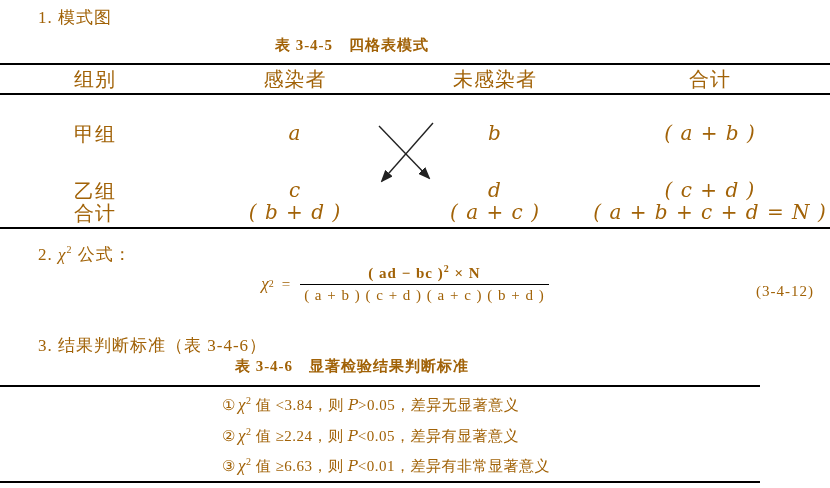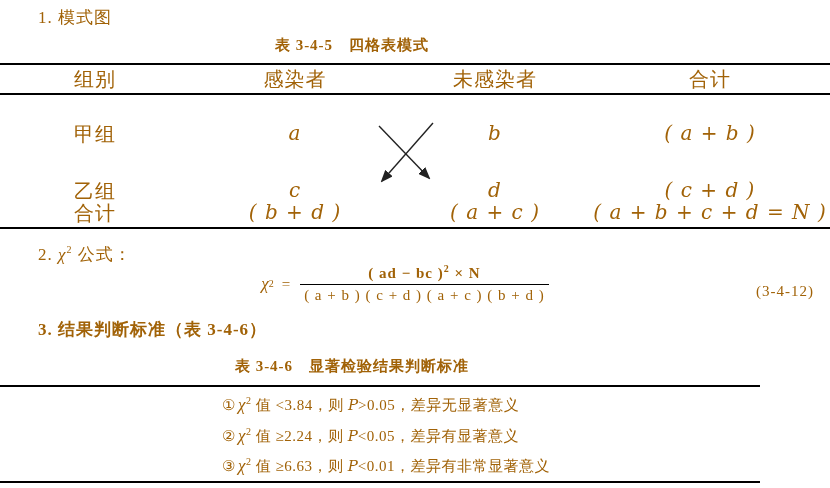--- a/index.html
+++ b/index.html
@@ -115,21 +115,21 @@
         <span class="sup">2</span>
       <span style="margin-left:8px;">=</span>
       <span class="frac">
         <span class="num" style="display:block;"><span>( ad − bc )</span><span class="sup">2</span><span> × N</span></span>
         <span class="den" style="display:block;">( a + b ) ( c + d ) ( a + c ) ( b + d )</span>
       </span>
     </div>
   </div>
   <div class="eq-no">(3-4-12)</div>
 
-  <div class="abs heading" style="left:38px;top:318px;font-weight:bold;">3. 结果判断标准（表 3-4-6）</div>
+  <div class="abs heading" style="left:38px;top:334px;">3. 结果判断标准（表 3-4-6）</div>
 
   <div class="caption" style="top:357px;">表 3-4-6　显著检验结果判断标准</div>
 
   <div class="t2">
     <div class="t2-row" style="top:8px;">
       <span class="circ">①</span><span class="chi">χ</span><span class="sup">2</span><span> 值 &lt;3.84，则 </span><span class="mathvar">P</span><span>&gt;0.05，差异无显著意义</span>
     </div>
     <div class="t2-row" style="top:39px;">
       <span class="circ">②</span><span class="chi">χ</span><span class="sup">2</span><span> 值 ≥2.24，则 </span><span class="mathvar">P</span><span>&lt;0.05，差异有显著意义</span>
     </div>

